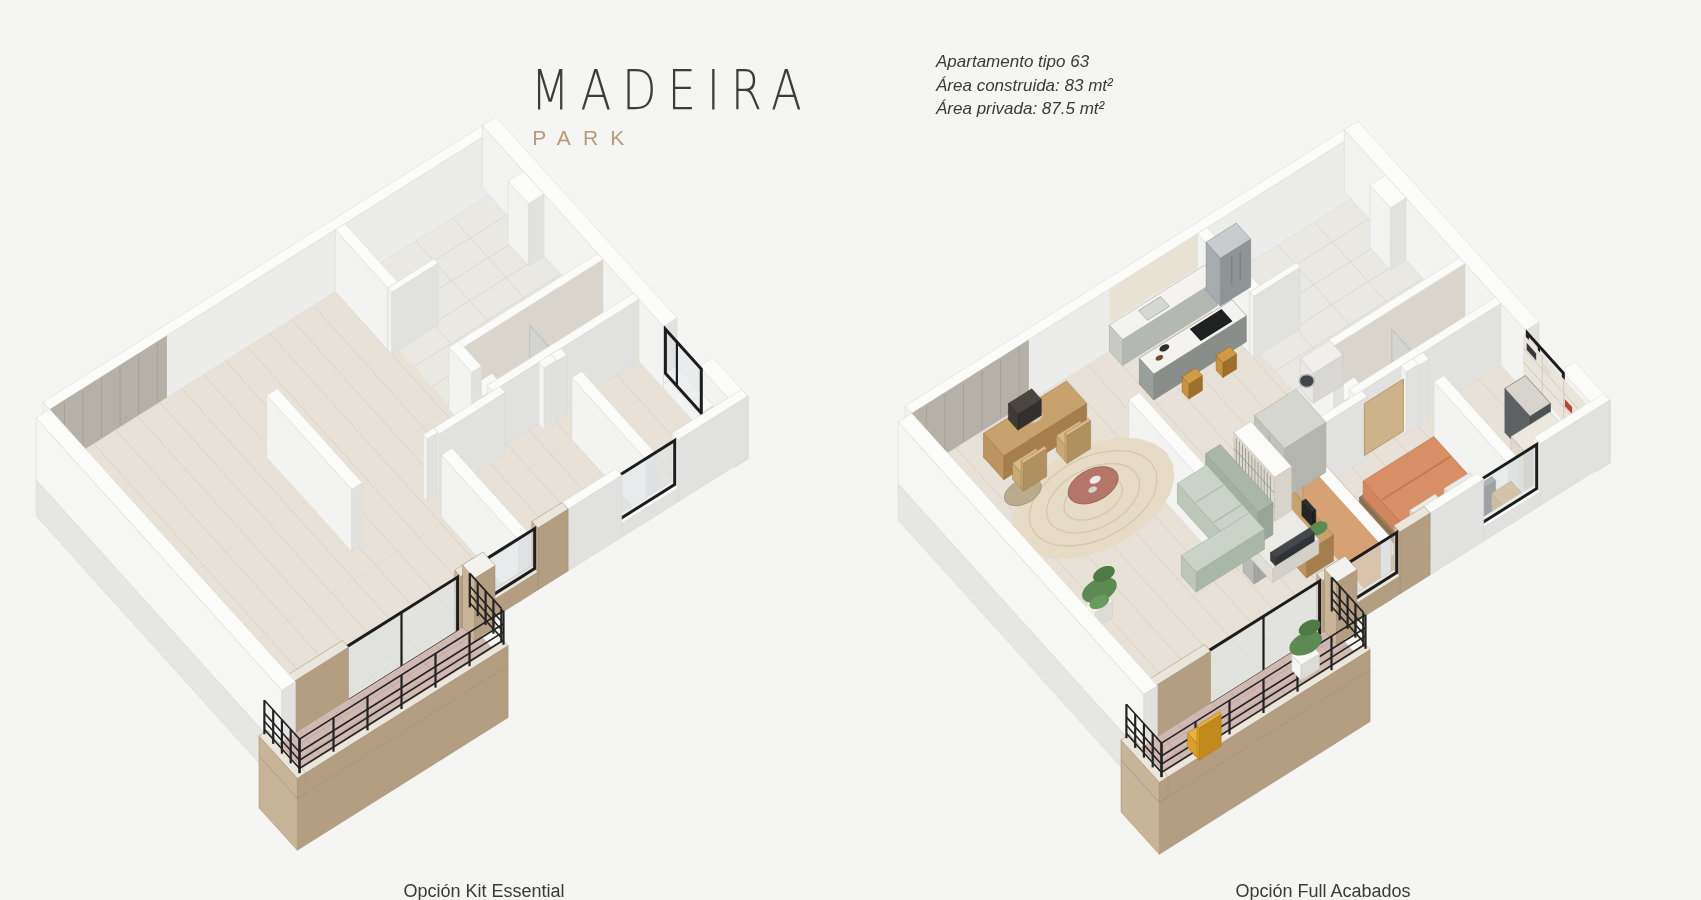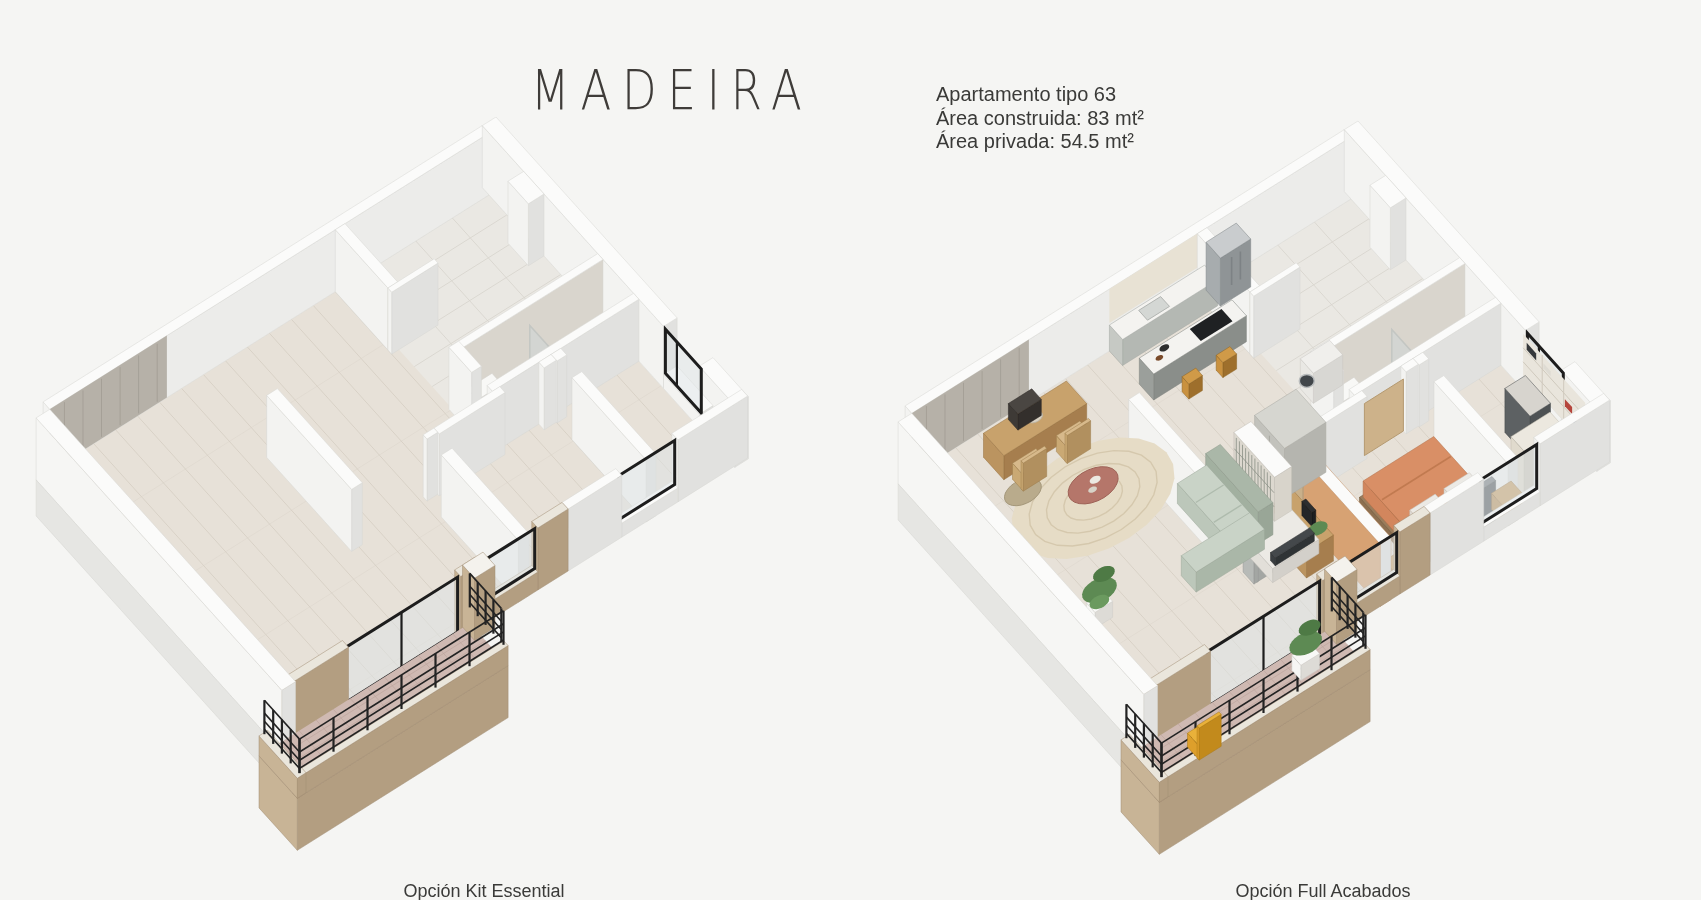--- a/index.html
+++ b/index.html
@@ -7,44 +7,45 @@
   .page{position:relative;width:1701px;height:900px;background:var(--bg,#f5f5f3);
         font-family:"Liberation Sans",sans-serif;overflow:hidden;}
   .brand{position:absolute;top:58px;left:520px;width:480px;height:110px;}
   .brand-title{position:absolute;top:0;left:0;right:0;
         font-family:"DejaVu Sans","Liberation Sans",sans-serif;
         font-weight:300;font-size:45px;letter-spacing:.24em;text-indent:.24em;
         color:var(--brand-ink,#3f3c39);transform:scaleY(1.22);transform-origin:top center;white-space:nowrap;}
   .brand-sub{position:absolute;top:68px;left:0;right:0;
         font-size:21px;font-weight:400;letter-spacing:.58em;text-indent:.58em;
         color:var(--brand-accent,#b79b79);white-space:nowrap;}
-  .apartment-info{position:absolute;top:83px;left:936px;
-        font-size:20px;line-height:23.5px;color:var(--ink,#3a3a38);}
+  .apartment-info{position:absolute;top:50px;left:936px;
+        font-size:17px;line-height:23.5px;color:var(--ink,#3a3a38);font-style:italic;}
   figure.plan{position:absolute;top:106px;margin:11px;width:790px;height:790px;}
   figure.plan-left{left:18px;}
   figure.plan-right{left:862px;}
   figure.plan svg{display:block;}
   figcaption{position:absolute;top:764px;left:0;right:0;text-align:center;
         font-size:18px;color:var(--ink,#3a3a38);}
   .plan-left figcaption{transform:translateX(60px);}
   .plan-right figcaption{transform:translateX(55px);}
 </style>
 </head>
 <body>
 
 <div class="page">
 
   <header>
     <div class="brand">
       <div class="brand-title">MADEIRA</div>
+      <div class="brand-sub">PARK</div>
     </div>
     <div class="apartment-info">
       <div>Apartamento tipo  63</div>
       <div>Área construida: 83  mt²</div>
-      <div>Área privada: 54.5 mt²</div>
+      <div>Área privada: 87.5 mt²</div>
     </div>
   </header>
 
   <main>
     <figure class="plan plan-left">
       <svg id="plan-left" width="790" height="760" viewBox="0 0 790 760" xmlns="http://www.w3.org/2000/svg">
           <polygon points="460.0,78.0 699.0,343.0 259.8,619.3 20.8,354.3" fill="#e7e1d8"></polygon>
           <line x1="438.0" y1="91.8" x2="677.0" y2="356.8" stroke="#d7d0c5" stroke-width="1" opacity="0.9"></line>
           <line x1="416.1" y1="105.6" x2="655.1" y2="370.6" stroke="#d7d0c5" stroke-width="1" opacity="0.9"></line>
           <line x1="394.1" y1="119.4" x2="633.1" y2="384.4" stroke="#d7d0c5" stroke-width="1" opacity="0.9"></line>

